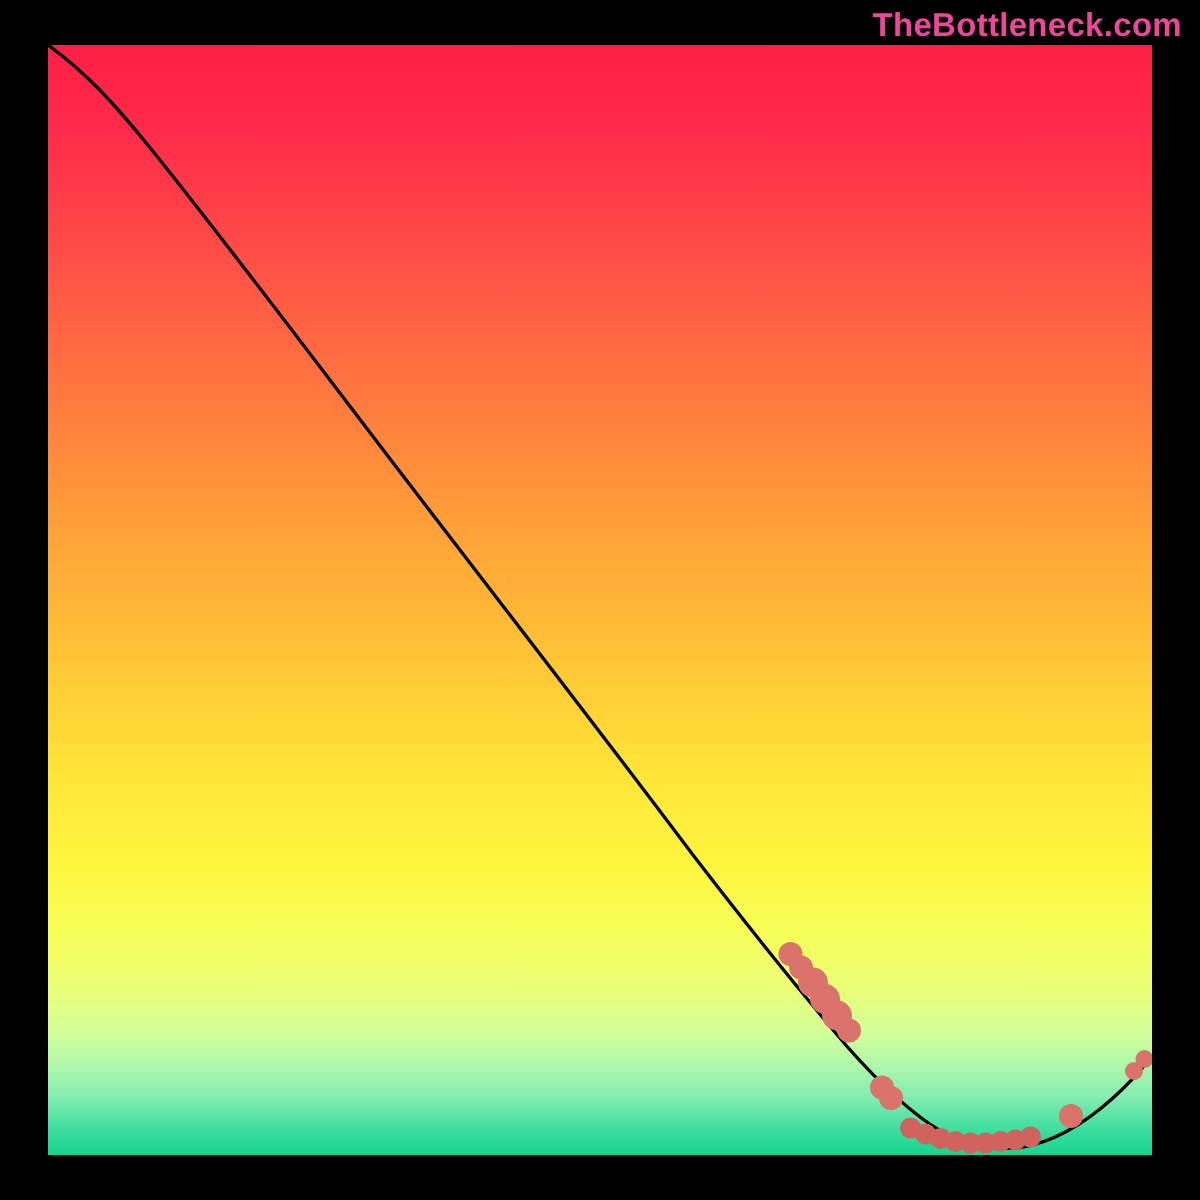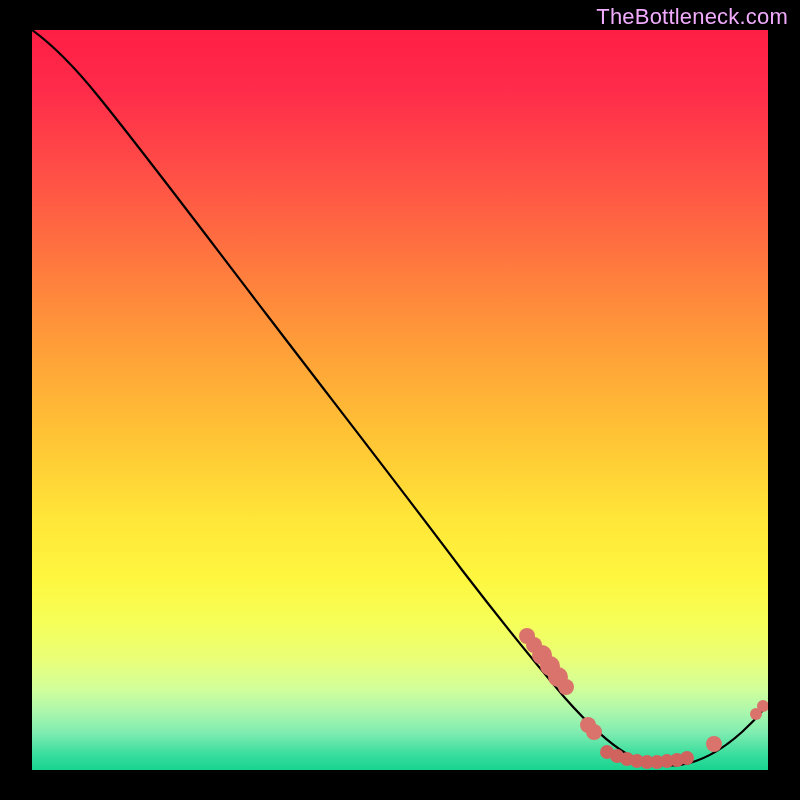--- a/index.html
+++ b/index.html
@@ -14,23 +14,23 @@
   .frame {
     position: relative;
     width: 800px;
     height: 800px;
     background: #000;
   }
   .watermark {
     position: absolute;
     top: 4px;
     right: 12px;
-    color: #f0abfc;
+    color: #ec4899;
     font-size: 22px;
-    font-weight: 400;
+    font-weight: 700;
     letter-spacing: 0.2px;
     z-index: 5;
   }
   .plot-area {
     position: absolute;
     left: 32px;
     top: 30px;
     width: 736px;
     height: 740px;
     overflow: hidden;

